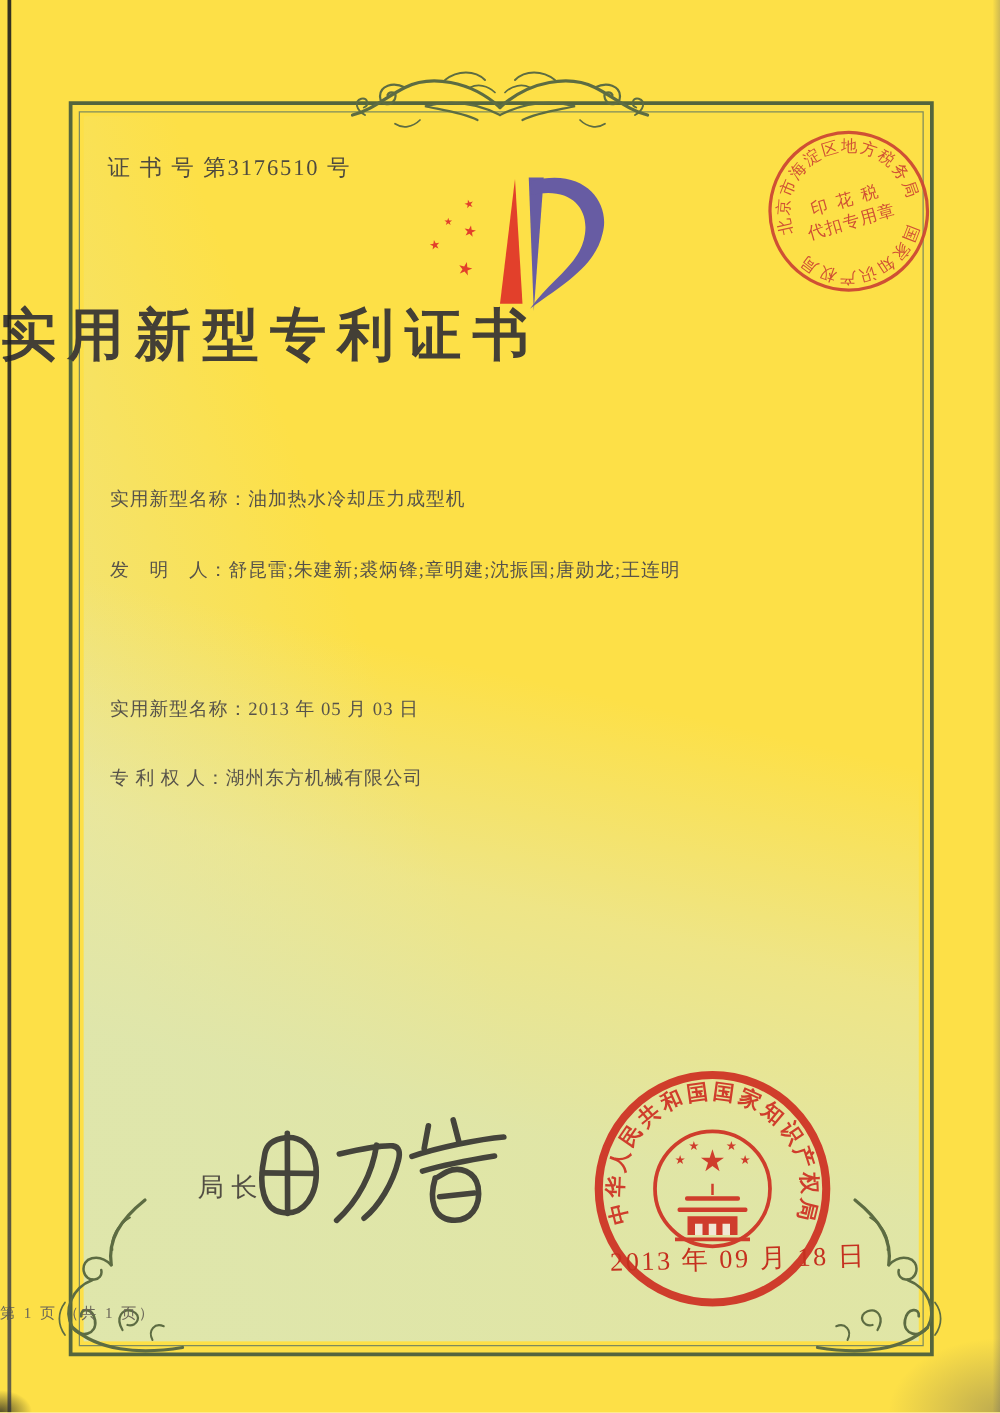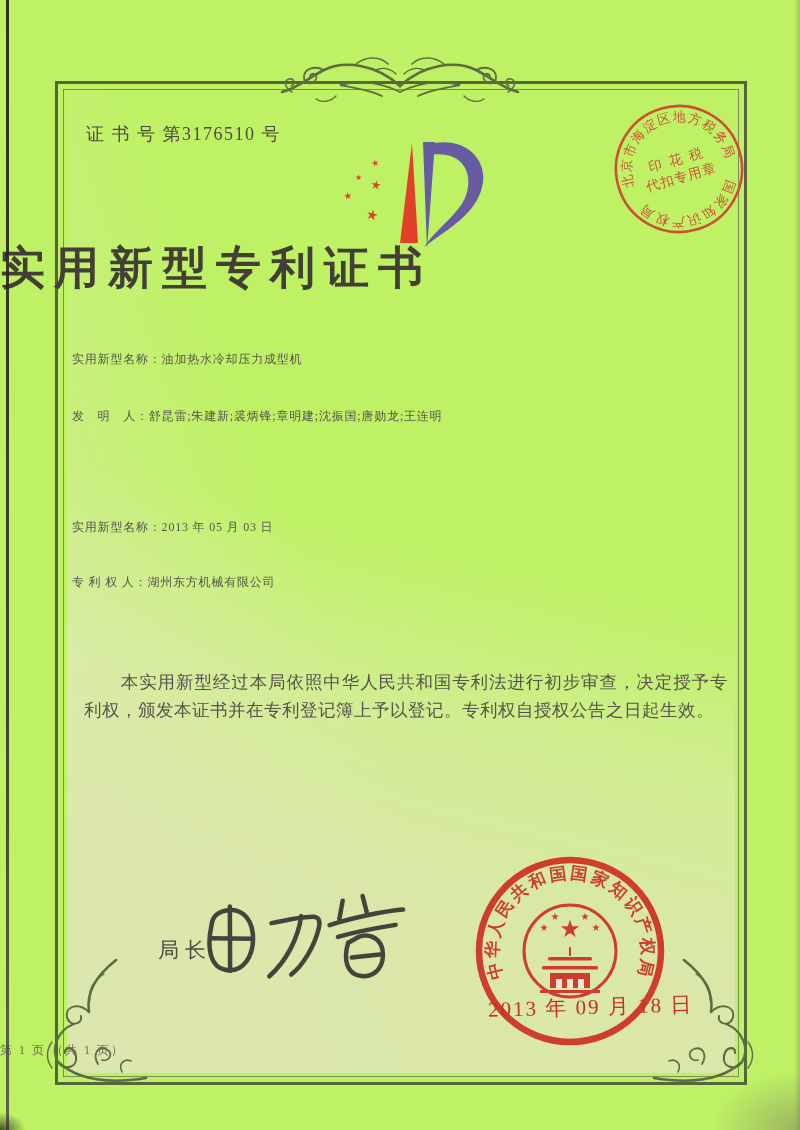--- a/index.html
+++ b/index.html
@@ -1,18 +1,18 @@
 <!DOCTYPE html>
 <html><head>
 <meta charset="utf-8">
 <style>
   html,body{margin:0;padding:0;}
   #photo{
     position:relative; width:800px; height:1130px; overflow:hidden;
-    background:#bef264;
+    background:#fde047;
     font-family:"Liberation Serif","DejaVu Serif",serif;
     color:#534f44;
   }
   
   .scan-left{position:absolute;left:6px;top:0;width:3px;height:100%;
     background:linear-gradient(180deg,#1d1d1b 0%,#2e2e2a 60%,#55534a 100%);opacity:.9;}
   .scan-right{position:absolute;right:0;top:0;width:6px;height:100%;
     background:linear-gradient(90deg,rgba(120,115,100,0) ,rgba(120,115,100,.35));}
   .scan-bl{position:absolute;left:0;bottom:0;width:26px;height:18px;
     background:radial-gradient(ellipse at 0% 100%,rgba(40,40,35,.8),rgba(40,40,35,0) 70%);}
@@ -29,21 +29,21 @@
       linear-gradient(250deg, rgba(231,237,197,0) 58%, rgba(226,233,186,.45) 86%);}
   .waves{position:absolute;left:0;bottom:0;width:100%;height:60%;}
 
   .flourish{position:absolute;pointer-events:none;}
   .flourish path{fill:none;stroke:#5d6c42;stroke-linecap:round;}
 
   
   .cert-number{position:absolute;left:86px;top:122px;font-size:18px;letter-spacing:1.5px;color:#4e4a3f;}
   .title{position:absolute;left:0;right:0;top:238px;text-align:left;
     font-size:45px;font-weight:bold;letter-spacing:9px;color:#433f36;}
-  .field-row{position:absolute;left:72px;font-size:12px;color:#57534a;letter-spacing:.8px;white-space:nowrap;}
+  .field-row{position:absolute;left:88px;font-size:15px;color:#57534a;letter-spacing:.8px;white-space:nowrap;margin-top:39px;}
   .fr1{top:351px}.fr2{top:408px}.fr3{top:463px}.fr4{top:519px}.fr5{top:574px}.fr6{top:633px}
   .paras{position:absolute;left:84px;top:669px;width:644px;}
   .paras p{margin:0;font-size:17.5px;line-height:27.6px;text-indent:2.1em;
     text-align:justify;letter-spacing:.5px;color:#57534a;}
   .sig-title{position:absolute;left:158px;top:936px;font-size:21px;letter-spacing:6px;color:#514d43;}
   .sig-svg{position:absolute;left:198px;top:888px;transform:rotate(-2deg);}
   .sig-svg path{fill:none;stroke:#45443b;stroke-width:4.5;stroke-linecap:round;stroke-linejoin:round;}
   .seal-date{position:absolute;left:488px;top:993px;font-size:21px;letter-spacing:2px;
     color:#c5301f;transform:rotate(-1.5deg);white-space:nowrap;}
   .page-footer{position:absolute;left:0;right:0;top:1042px;text-align:left;
@@ -152,21 +152,20 @@
     <span>发　明　人：</span><span>舒昆雷;朱建新;裘炳锋;章明建;沈振国;唐勋龙;王连明</span>
   </div>
   <div class="field-row fr4">
     <span>实用新型名称：</span><span>2013 年 05 月 03 日</span>
   </div>
   <div class="field-row fr5">
     <span>专 利 权 人：</span><span>湖州东方机械有限公司</span>
   </div>
 
   <div class="paras">
-    <p>本实用新型经过本局依照中华人民共和国专利法进行初步审查，决定授予专利权，颁发本证书并在专利登记簿上予以登记。专利权自授权公告之日起生效。</p>
   </div>
 
   <div class="sig-title">局长</div>
   <span class="sr">田力普</span>
   <svg class="sig-svg" width="215" height="100" viewBox="0 0 215 100">
     <path d="M14,34 C8,58 12,76 26,79 C44,83 56,66 55,44 C54,26 42,17 28,20 C18,22 15,27 14,34"></path>
     <path d="M33,16 L31,80"></path>
     <path d="M12,47 L55,49"></path>
     <path d="M74,34 C90,31 106,28 117,29 C122,30 123,34 121,41 C116,59 104,77 92,86"></path>
     <path d="M104,28 C100,50 88,72 70,87"></path>

